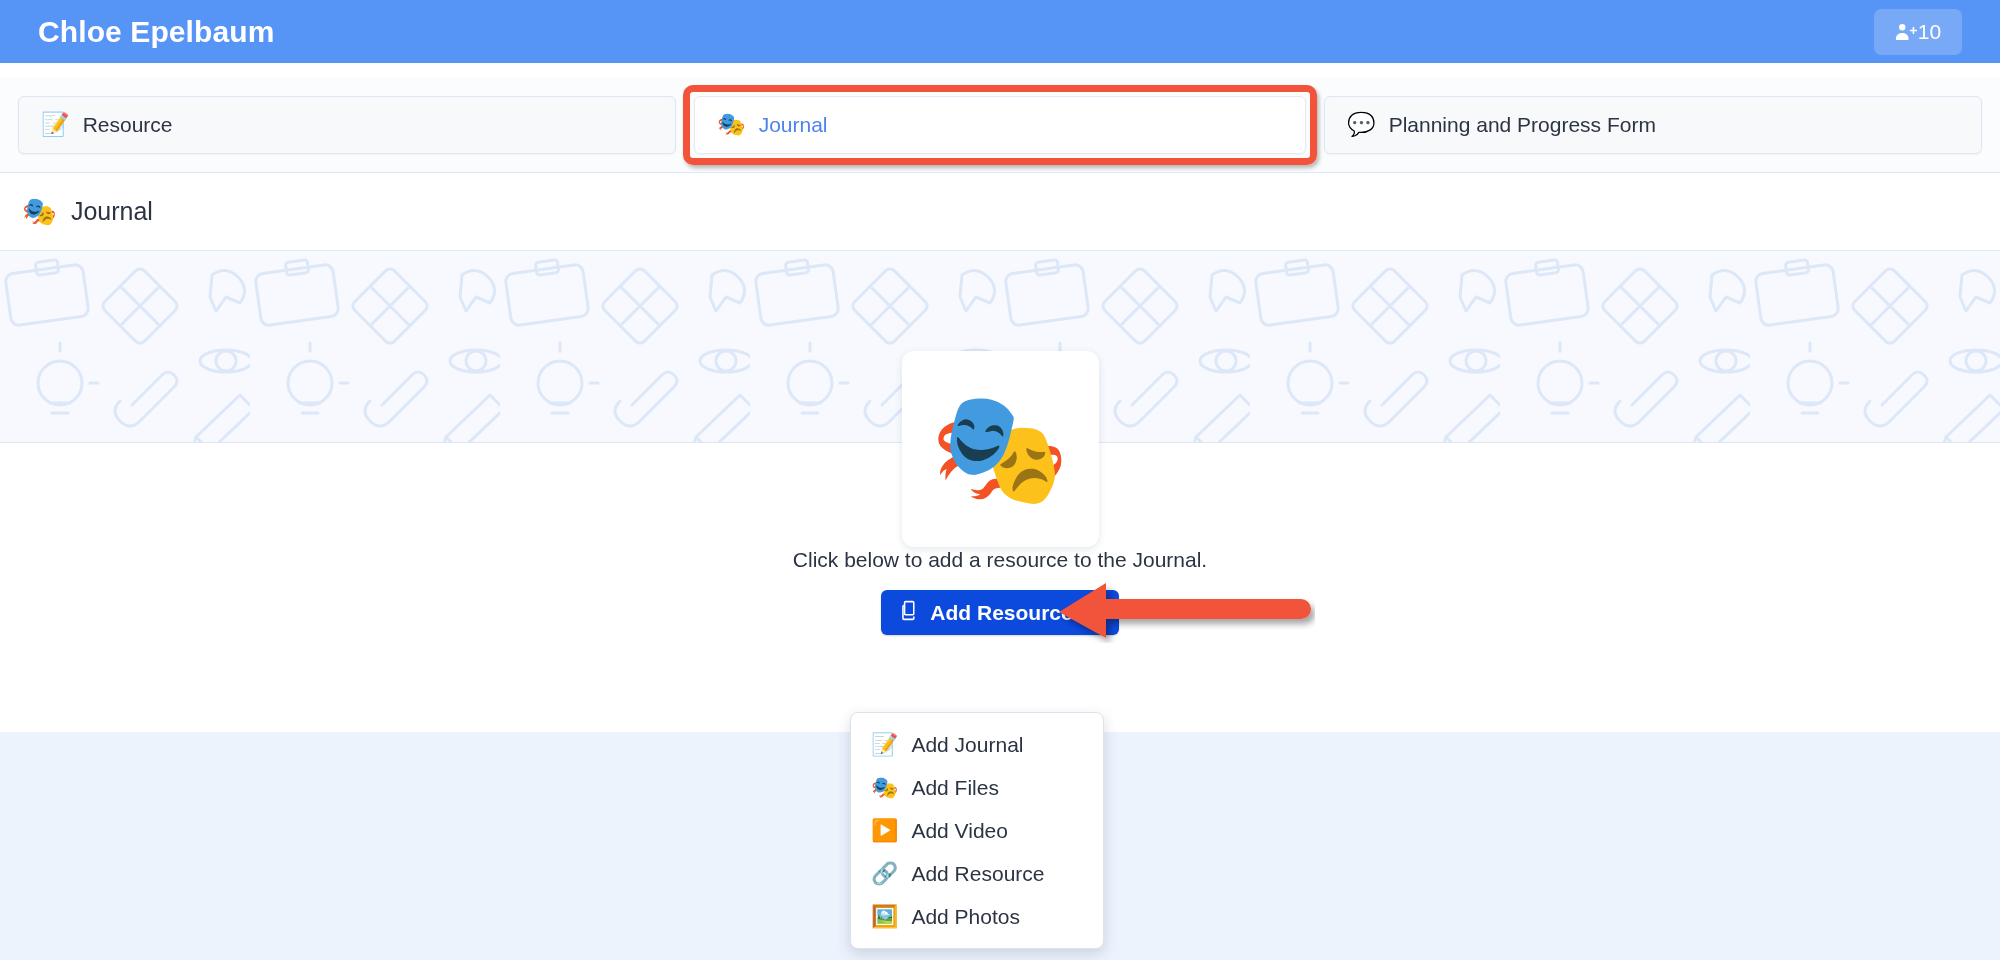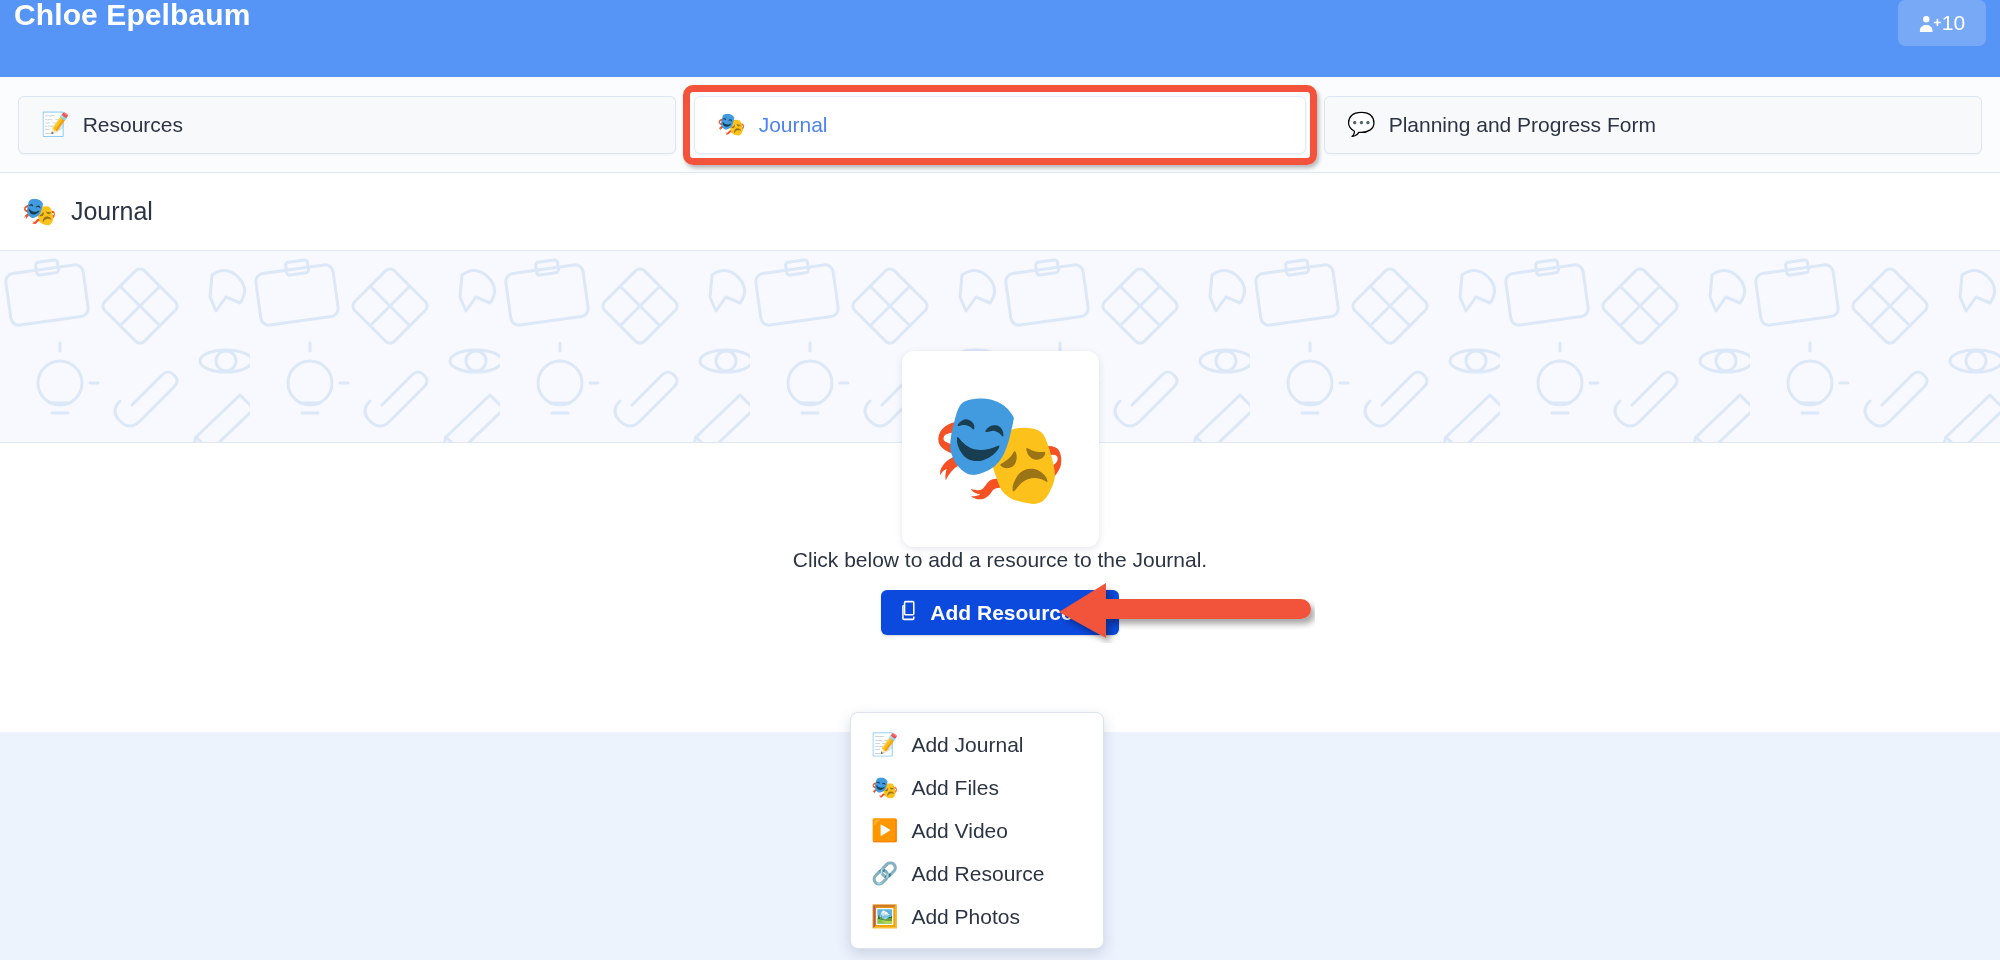--- a/index.html
+++ b/index.html
@@ -9,26 +9,26 @@
     overflow: hidden;
     font-family: "Liberation Sans", sans-serif;
     background: #ffffff;
   }
 
   
   .app-header {
     position: absolute;
     top: 0; left: 0;
     width: 2000px;
-    height: 77px;
+    height: 63px;
     background: #5694f5;
     display: flex;
-    align-items: flex-start;
+    align-items: center;
     justify-content: space-between;
-    padding: 0 14px;
+    padding: 0 38px;
   }
   .app-title {
     color: #ffffff;
     font-size: 30px;
     font-weight: bold;
     letter-spacing: 0.1px;
     line-height: 1;
   }
   .members-badge {
     background: #78a9f7;
@@ -244,21 +244,21 @@
       </svg>
     </span>
     <span>10</span>
   </div>
 </div>
 
 <div class="tab-strip">
 
   <div class="tab">
     <span class="emoji">📝</span>
-    <span>Resources</span>
+    <span>Resource</span>
   </div>
 
   <div class="tab-highlight-wrap">
     <div class="tab">
       <span class="emoji">🎭</span>
       <span>Journal</span>
     </div>
     <div class="redbox"></div>
   </div>
 

